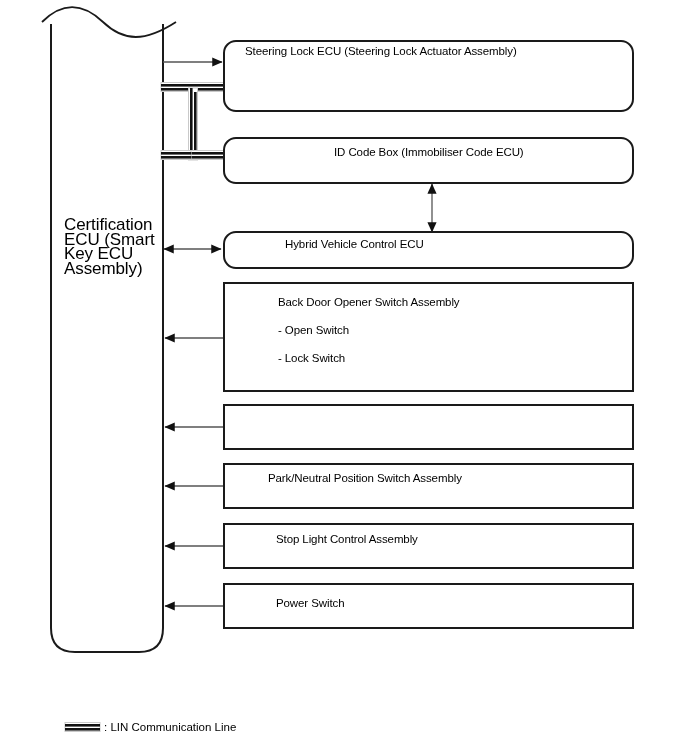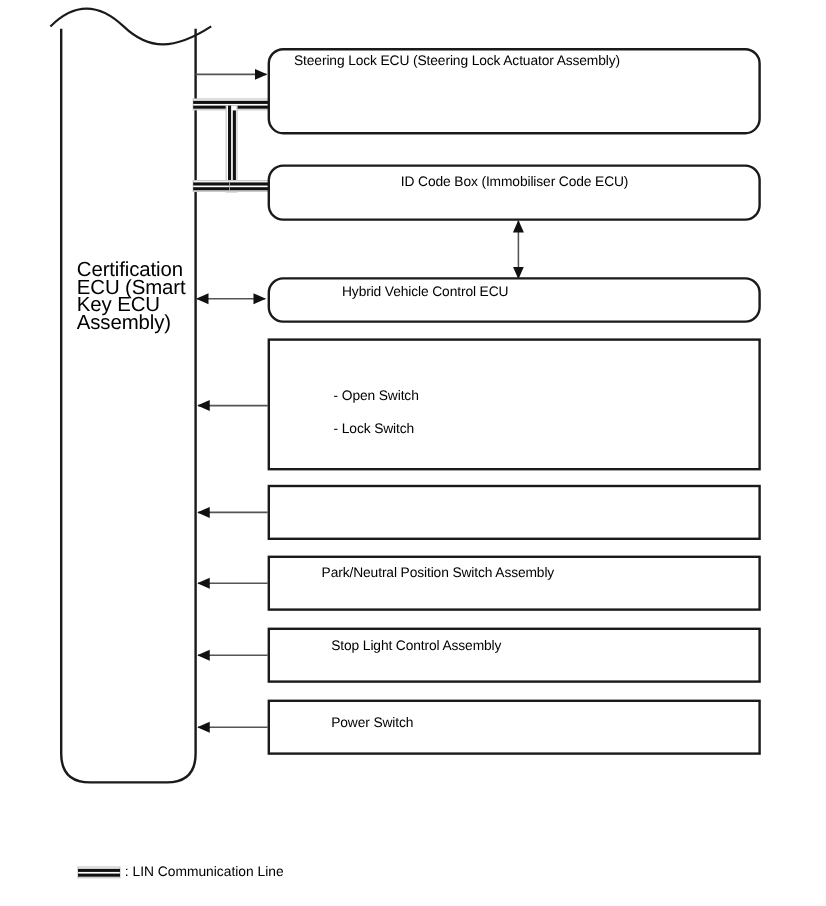--- a/index.html
+++ b/index.html
@@ -142,20 +142,21 @@
 ECU (Smart
 Key ECU
 Assembly)</div>
 
   <div class="node-label" style="left:245px; top:44px;">Steering Lock ECU (Steering Lock Actuator Assembly)</div>
 
   <div class="node-label" style="left:287px; top:145px;margin-left:47px;">ID Code Box (Immobiliser Code ECU)</div>
 
   <div class="node-label" style="left:285px; top:237px;">Hybrid Vehicle Control ECU</div>
 
+  <div class="node-label" style="left:278px; top:295px;">Back Door Opener Switch Assembly</div>
   <div class="node-label" style="left:278px; top:323px;">- Open Switch</div>
   <div class="node-label" style="left:278px; top:351px;">- Lock Switch</div>
 
 
   <div class="node-label" style="left:268px; top:471px;">Park/Neutral Position Switch Assembly</div>
 
   <div class="node-label" style="left:276px; top:532px;">Stop Light Control Assembly</div>
 
   <div class="node-label" style="left:276px; top:596px;">Power Switch</div>
 

